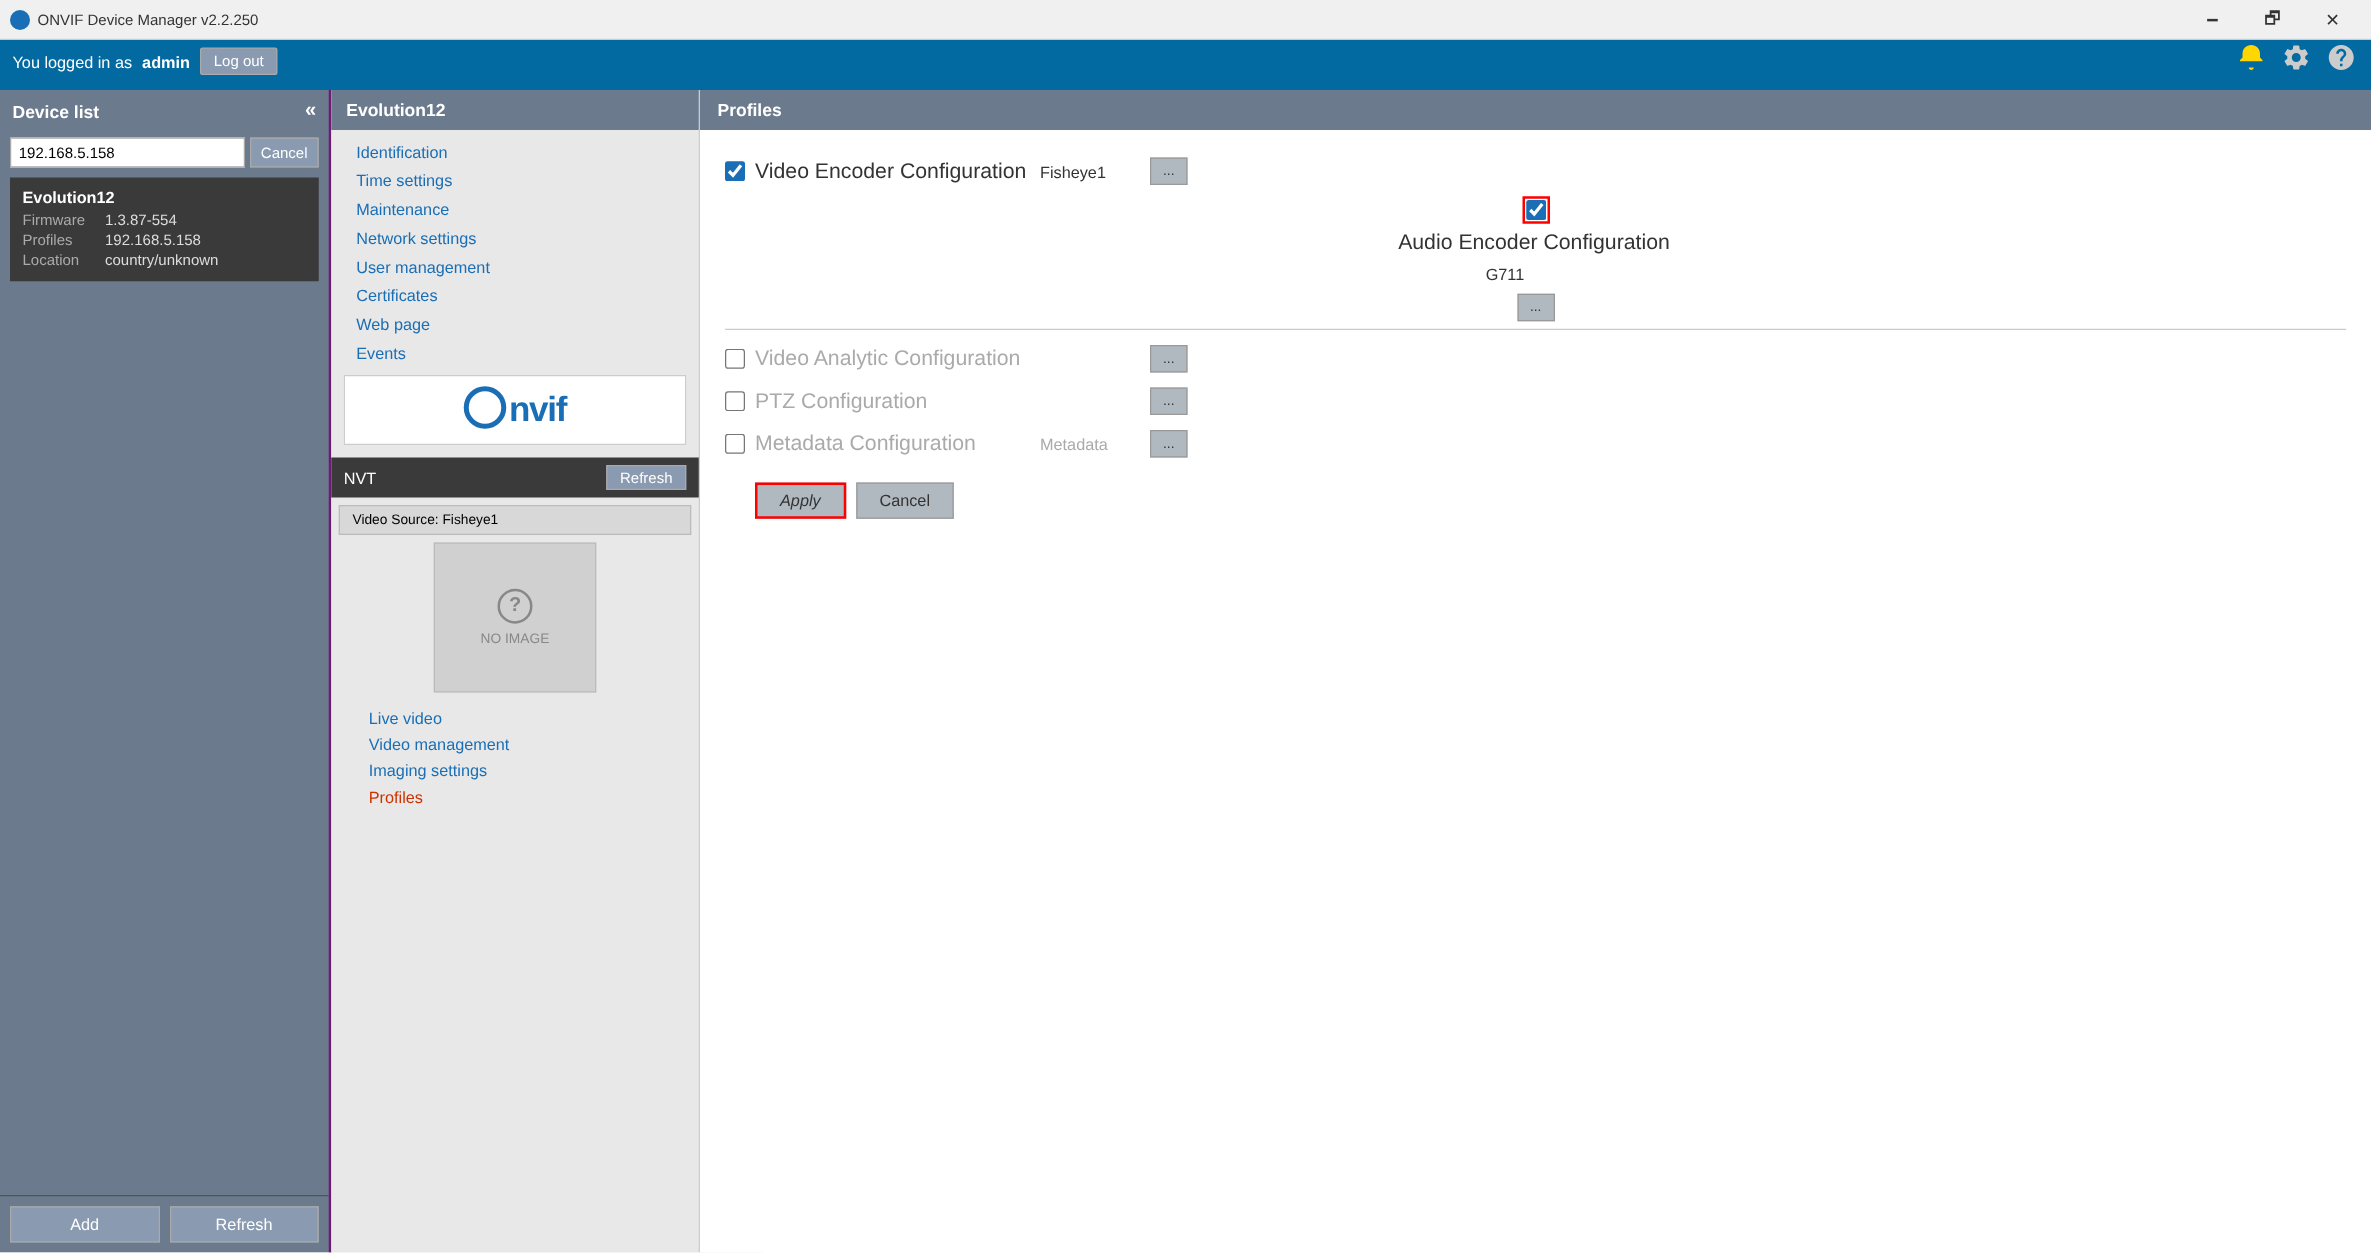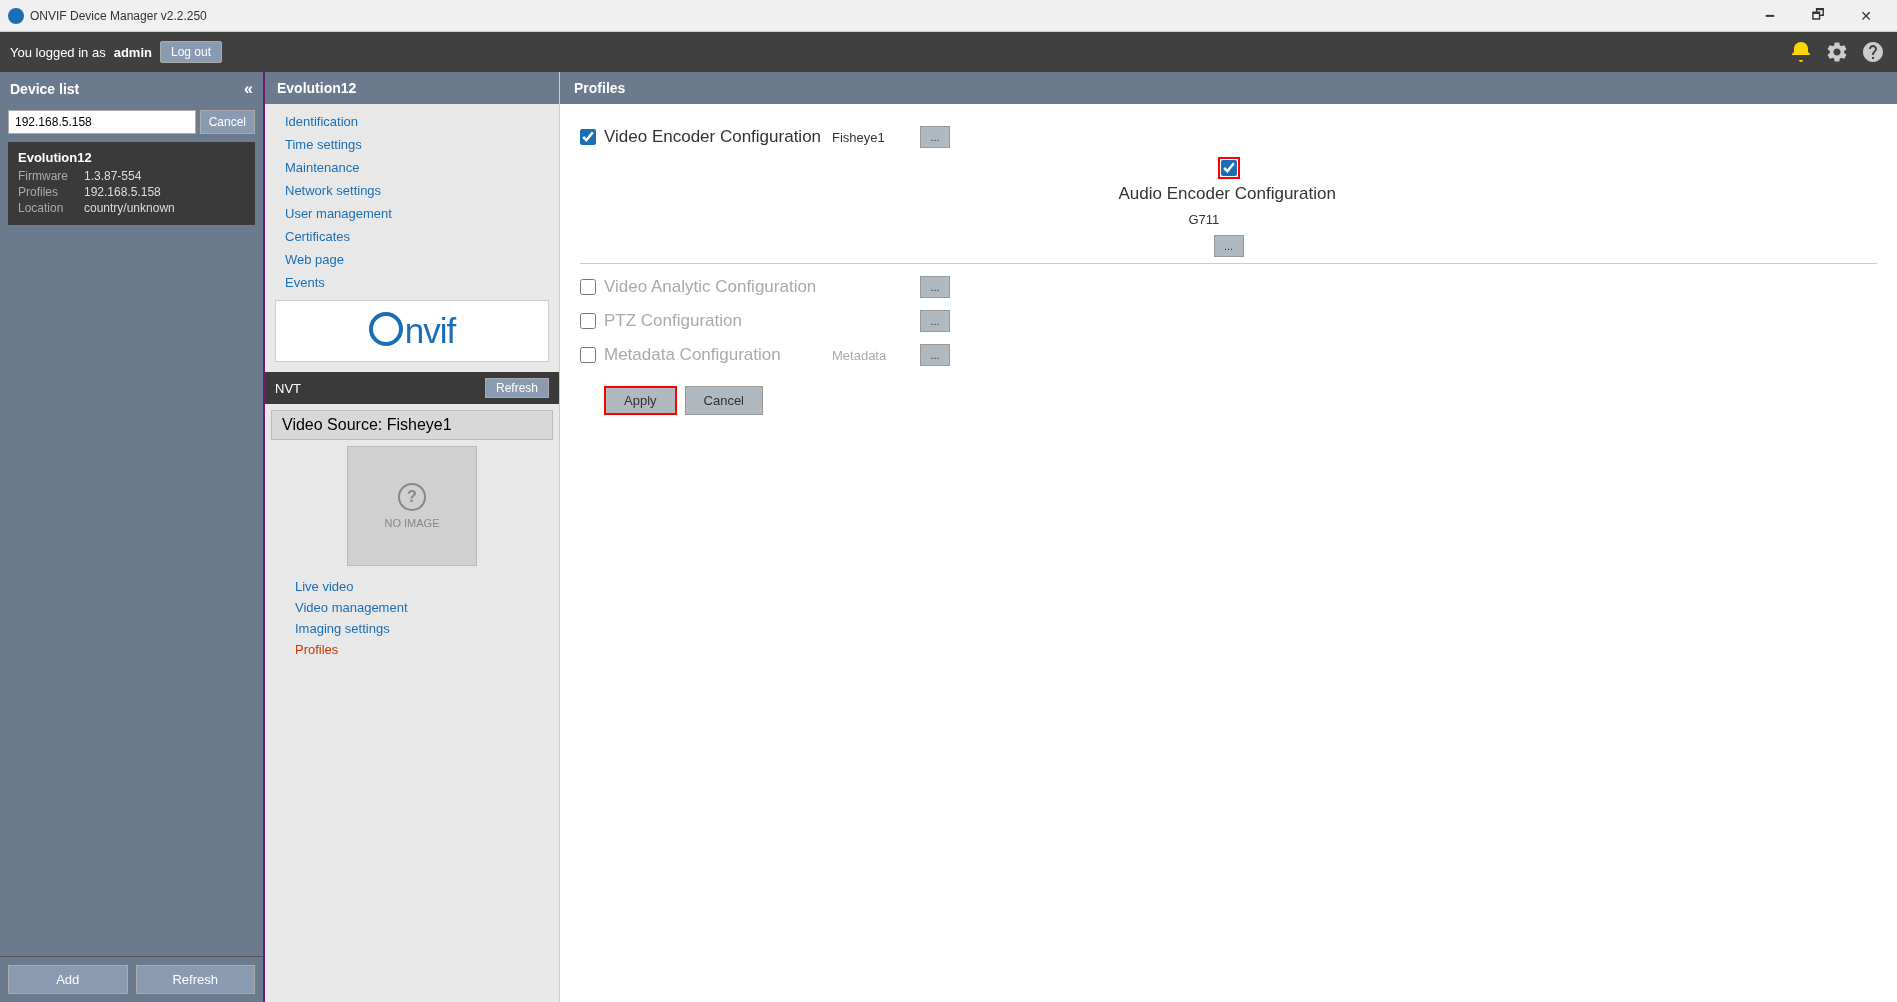--- a/index.html
+++ b/index.html
@@ -39,24 +39,24 @@
       font-size: 14px;
       display: flex;
       align-items: center;
       justify-content: center;
       color: #333;
     }
 
     
     .top-bar {
       height: 40px;
-      background: #404040;
-      display: flex;
-      align-items: center;
-      padding: 1px 10px;
+      background: #0369a1;
+      display: flex;
+      align-items: flex-end;
+      padding: 12px 10px;
       justify-content: space-between;
     }
     .top-bar-left {
       display: flex;
       align-items: center;
       gap: 8px;
       color: white;
       font-size: 13px;
     }
     .logout-btn {
@@ -205,22 +205,22 @@
     .onvif-logo-area {
       display: flex;
       justify-content: center;
       align-items: center;
       padding: 10px;
       background: white;
       margin: 0 10px 10px 10px;
       border: 1px solid #ccc;
     }
     .onvif-logo {
-      font-size: 35px;
-      font-weight: 400;
+      font-size: 28px;
+      font-weight: 700;
       color: #1a6eb5;
       letter-spacing: -1px;
     }
     .onvif-ring {
       display: inline-block;
       width: 34px;
       height: 34px;
       border: 4px solid #1a6eb5;
       border-radius: 50%;
       margin-right: 2px;
@@ -245,21 +245,21 @@
       color: white;
       padding: 2px 10px;
       cursor: pointer;
       font-size: 12px;
     }
     .video-source-bar {
       background: #d8d8d8;
       border: 1px solid #bbb;
       padding: 5px 10px;
       margin: 6px;
-      font-size: 16px;
+      font-size: 11px;
     }
     .no-image-box {
       width: 130px;
       height: 120px;
       background: #d0d0d0;
       border: 1px solid #bbb;
       display: flex;
       flex-direction: column;
       align-items: center;
       justify-content: center;
@@ -362,20 +362,21 @@
       margin-top: 4px;
     }
     .apply-btn {
       background: #b0b8c0;
       border: 2px solid red;
       padding: 5px 18px;
       cursor: pointer;
       font-size: 13px;
       color: #333;
       font-weight: 500;
+      font-style: italic;
     }
     .cancel-profile-btn {
       background: #b0b8c0;
       border: 1px solid #999;
       padding: 5px 18px;
       cursor: pointer;
       font-size: 13px;
       color: #333;
     }
   </style>

